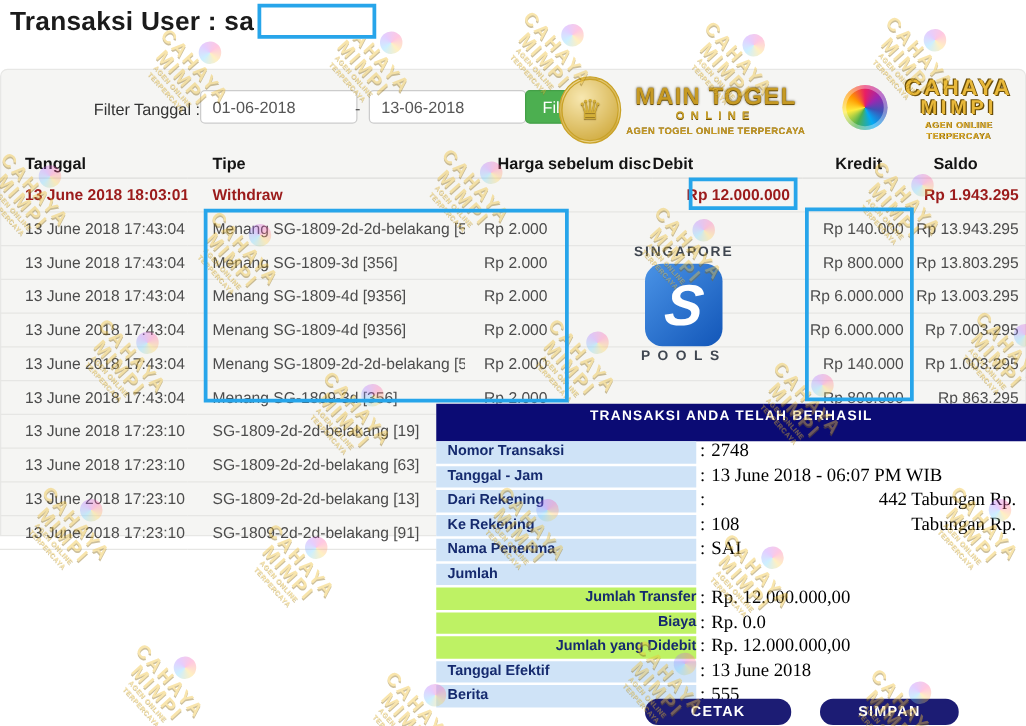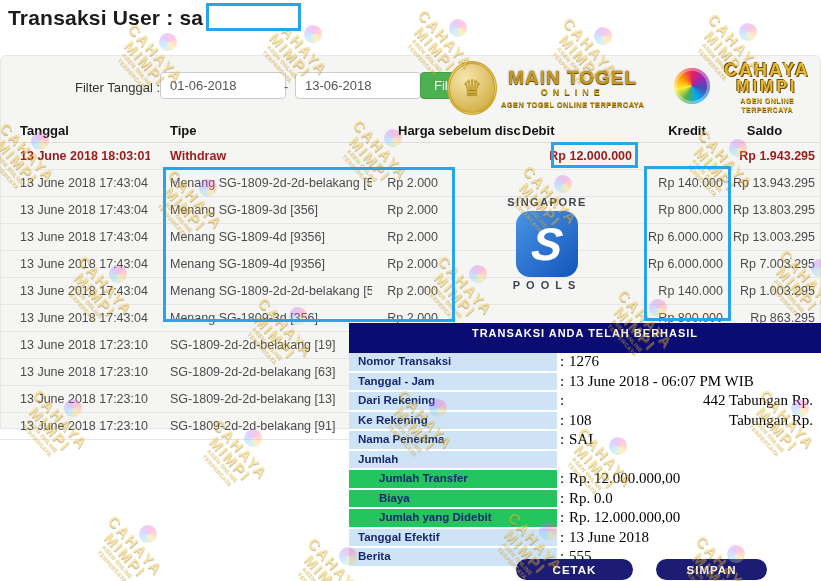--- a/index.html
+++ b/index.html
@@ -55,21 +55,21 @@
   .sgp-top{font-size:11px;font-weight:bold;color:#3f4650;letter-spacing:1.5px;}
   .sgp-box{width:62px;height:66px;margin:3px auto 2px;border-radius:14px;background:linear-gradient(135deg,#4a93e6,#1256b8);display:flex;align-items:center;justify-content:center;}
   .sgp-s{color:#fff;font-size:46px;font-weight:900;font-style:italic;transform:skewX(-6deg);line-height:46px;font-family:"Liberation Sans",sans-serif;}
   .sgp-bottom{font-size:11px;font-weight:bold;color:#3f4650;letter-spacing:6px;margin-top:2px;}
 
   
   .receipt{position:absolute;left:349px;top:323px;width:472px;height:258px;background:#fff;z-index:5;}
   .r-head{height:30px;line-height:20px;background:#0b0b74;color:#fff;font-size:11px;font-weight:bold;letter-spacing:1px;text-align:center;}
   .r-row{display:flex;height:19.5px;box-sizing:border-box;border-bottom:2px solid #fff;}
   .r-label{width:208px;background:#cfe3f7;font-size:11.5px;font-weight:bold;color:#152a6e;padding-left:9px;line-height:17.5px;box-sizing:border-box;white-space:nowrap;}
-  .r-row.sub .r-label{padding-left:30px;background:#22c55e;}
+  .r-row.sub .r-label{padding-left:30px;background:#bef264;text-align:right;}
   .r-colon{width:10px;text-align:center;font-family:"Liberation Serif",serif;font-size:15px;color:#000;line-height:17.5px;}
   .r-val{flex:1;display:flex;font-family:"Liberation Serif",serif;font-size:15px;color:#000;line-height:17.5px;padding-left:2px;}
   .r-val .v-right{margin-left:auto;padding-right:8px;}
   .r-btn{position:absolute;top:236px;height:21px;border:none;border-radius:11px;background:#1c1c74;color:#fff;font-weight:bold;font-size:11.5px;letter-spacing:1px;font-family:"Liberation Sans",sans-serif;cursor:pointer;}
   #btn-cetak{left:167px;width:117px;}
   #btn-simpan{left:307px;width:111px;}
 
   
   .abox{position:absolute;border:3px solid #27a5ea;box-sizing:border-box;z-index:9;pointer-events:none;}
   .abox-username{left:206px;top:3px;width:95px;height:28px;background:#fff;}
@@ -236,21 +236,21 @@
     <div class="sgp-bottom">POOLS</div>
   </div>
 
   <div class="receipt">
     <div class="r-head">TRANSAKSI ANDA TELAH BERHASIL</div>
     <div id="receipt-rows">
         <div class="r-row">
           <div class="r-label">Nomor Transaksi</div>
           <div class="r-colon">:</div>
           <div class="r-val">
-            <span>1276</span>
+            <span>2748</span>
           </div>
         </div>
         <div class="r-row">
           <div class="r-label">Tanggal - Jam</div>
           <div class="r-colon">:</div>
           <div class="r-val">
             <span>13 June 2018 - 06:07 PM WIB</span>
           </div>
         </div>
         <div class="r-row">

